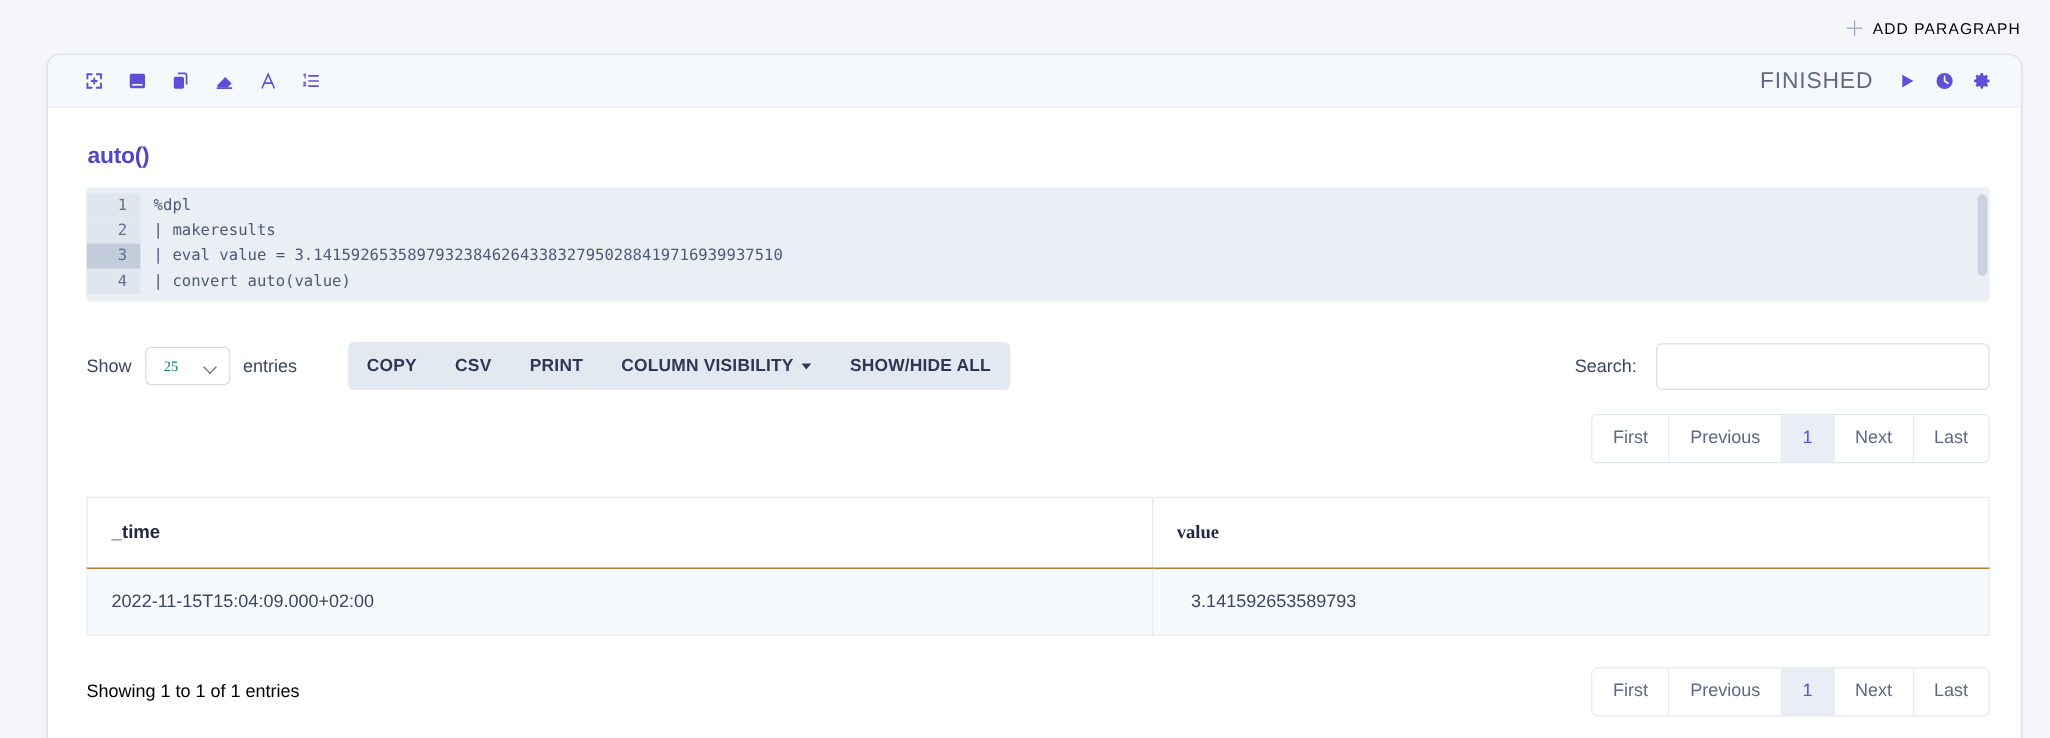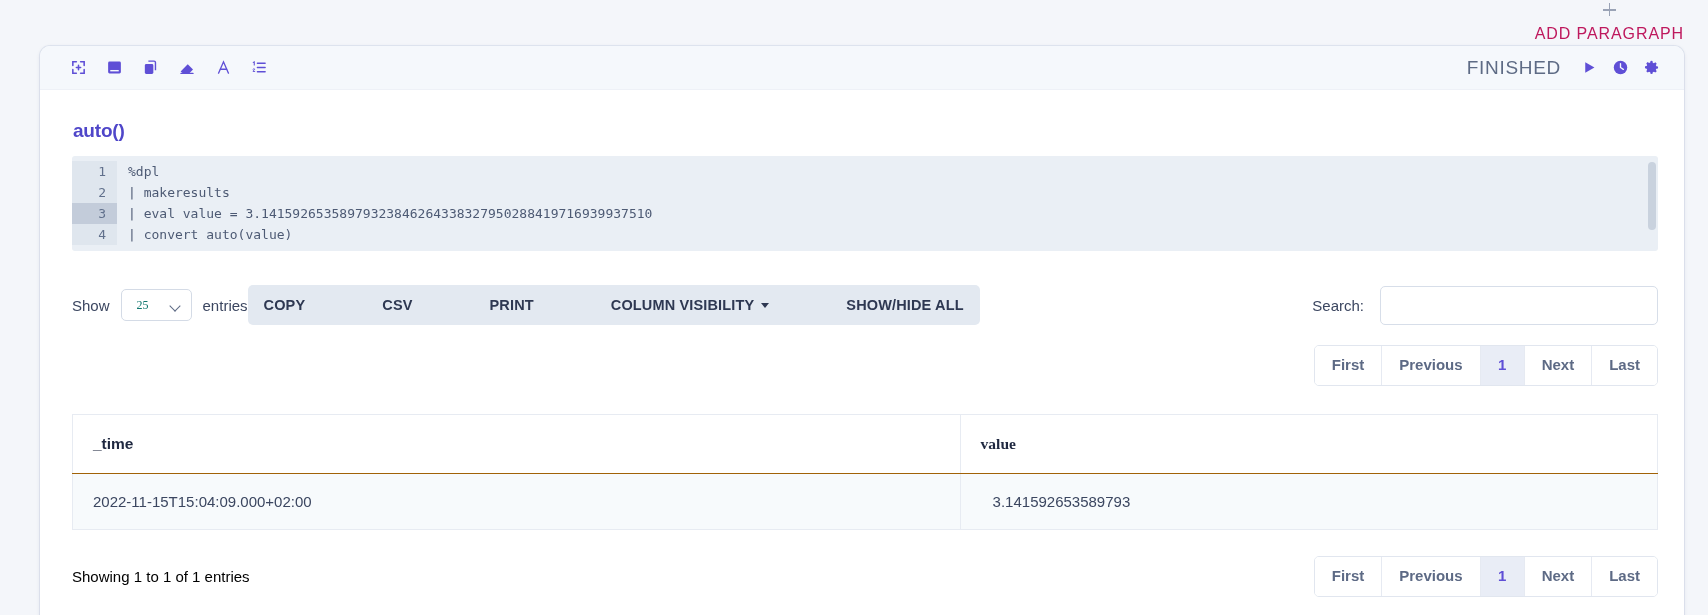--- a/index.html
+++ b/index.html
@@ -16,27 +16,26 @@
     height: 46px;
     display: flex;
     align-items: center;
     justify-content: flex-end;
     padding-right: 24px;
   }
   .add-paragraph {
     display: flex;
     align-items: center;
     gap: 9px;
-    color: #be185d;
-    font-size: 16px;
+    color: #000000;
+    font-size: 13px;
     letter-spacing: 0.9px;
     font-weight: 500;
     cursor: pointer;
     user-select: none;
-    flex-direction: column;
   }
   .plus-ic {
     display: inline-block;
     position: relative;
     width: 13px; height: 13px;
   }
   .plus-ic::before, .plus-ic::after {
     content: "";
     position: absolute;
     background: #9aa3b6;
@@ -148,24 +147,24 @@
     right: 13px; top: 13px;
     width: 8px; height: 8px;
     border-right: 1.7px solid #5d6a85;
     border-bottom: 1.7px solid #5d6a85;
     transform: rotate(45deg);
     pointer-events: none;
   }
 
   .dt-buttons {
     display: flex;
+    margin-left: 42px;
     background: #e3e9f1;
     border-radius: 5px;
     overflow: hidden;
-    gap: 45px;
   }
   .dt-btn {
     padding: 12px 16px;
     font-size: 14.5px;
     font-weight: bold;
     color: #2e3852;
     letter-spacing: 0.15px;
     cursor: pointer;
     user-select: none;
     display: flex;
@@ -203,21 +202,20 @@
 
   
   .pager-row { display: flex; justify-content: flex-end; margin-top: 20px; }
   .pager-row.bottom { margin-top: 0; }
   .pager {
     display: flex;
     border: 1px solid #e1e6ef;
     border-radius: 5px;
     overflow: hidden;
     background: #fff;
-    font-weight: bold;
   }
   .pg {
     padding: 10px 17px;
     font-size: 15px;
     color: #5d6a85;
     border-right: 1px solid #e6eaf2;
     cursor: pointer;
     user-select: none;
     background: #fff;
     line-height: 1.25;

